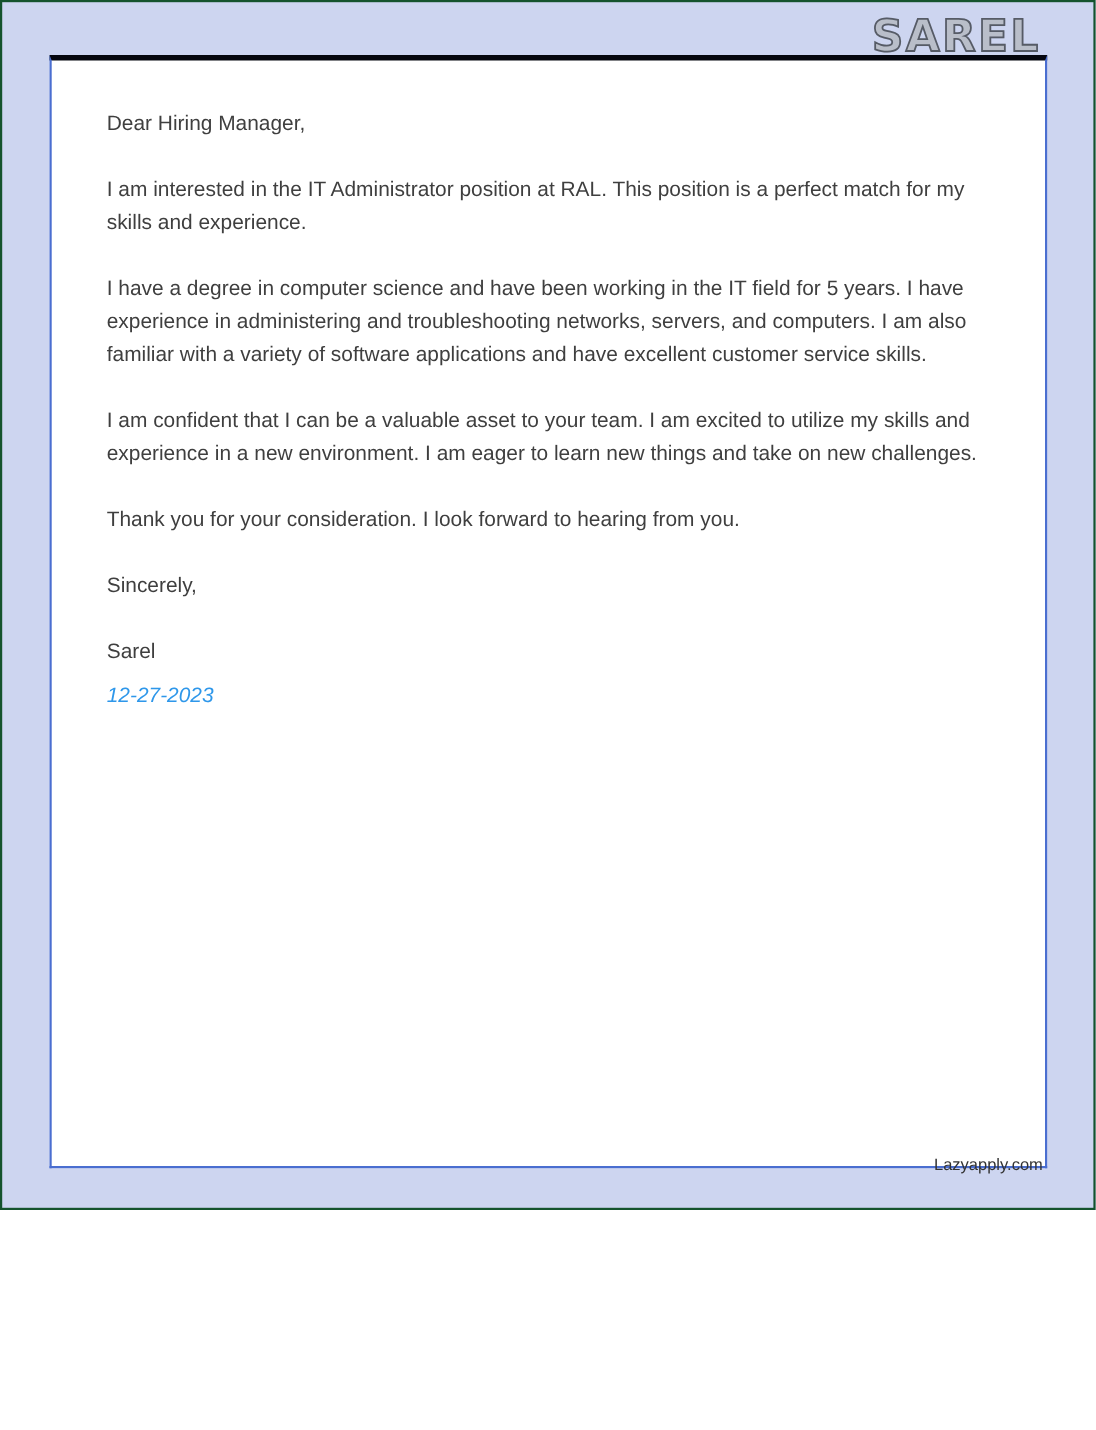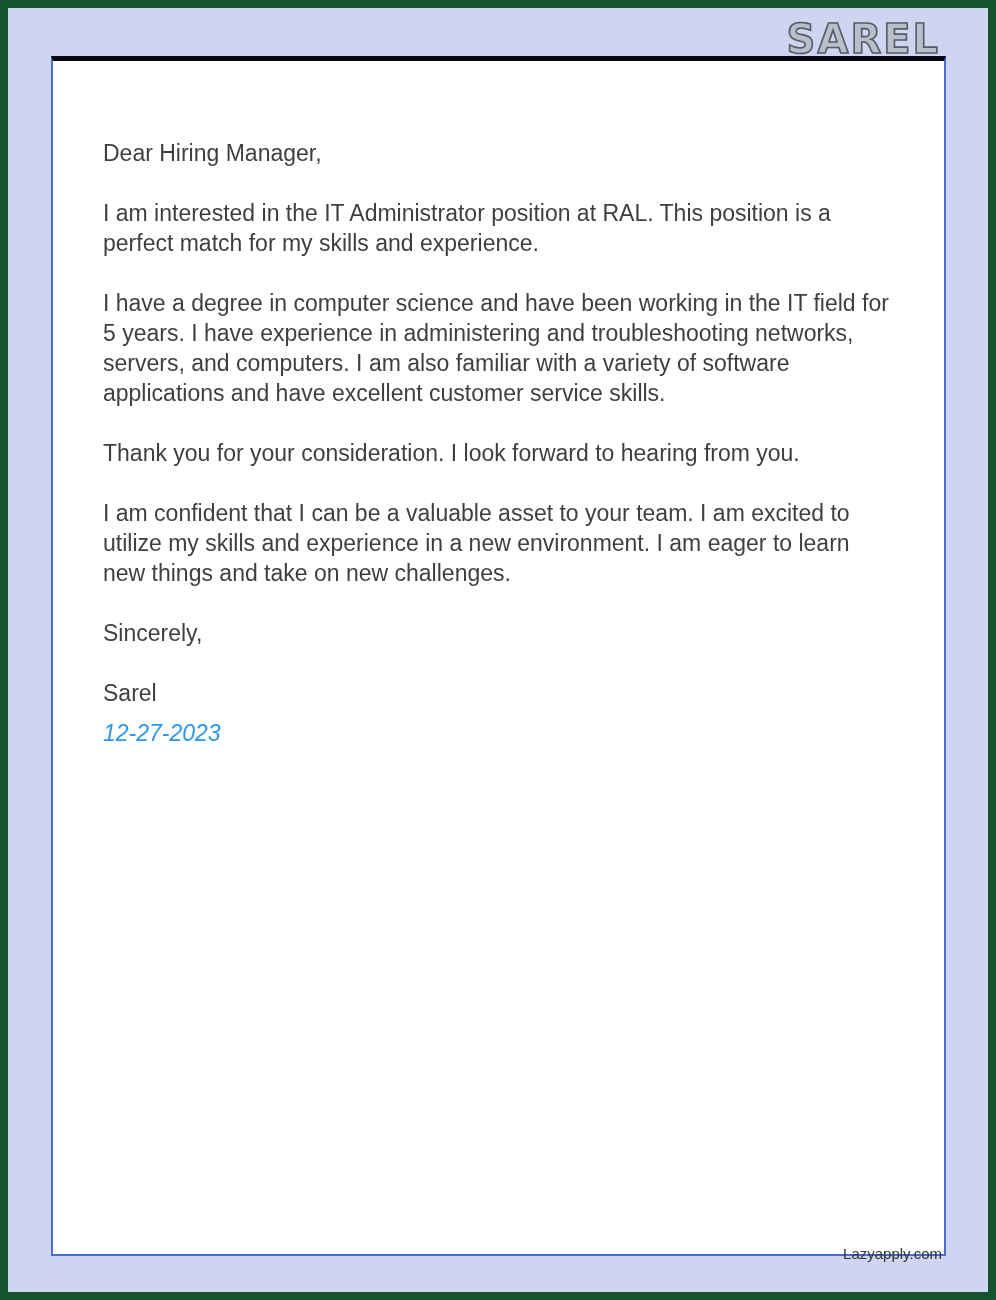--- a/index.html
+++ b/index.html
@@ -15,22 +15,22 @@
   html, body { margin: 0; padding: 0; }
   body {
     width: 996px;
     height: 1300px;
     font-family: "Liberation Sans", sans-serif;
     background: #ffffff;
   }
   .frame {
     position: relative;
     width: 996px;
-    height: 1300px;
-    border: 8px solid #14532d;
+    height: 1100px;
+    border: 2px solid #14532d;
     background: var(--background);
     overflow: hidden;
   }
   .logo {
     position: absolute;
     top: 8px;
     right: 48px;
     font-family: "DejaVu Sans", sans-serif;
     font-size: 40px;
     font-weight: bold;
@@ -43,25 +43,24 @@
     position: absolute;
     left: 43px;
     right: 42px;
     top: 48px;
     bottom: 36px;
     background: #ffffff;
     border: 2px solid var(--sheet-border);
     border-top: 5px solid var(--line);
   }
   .letter {
-    padding: 31px 50px 0 50px;
-    font-size: 23px;
+    padding: 43px 50px 0 50px;
+    font-size: 19px;
     line-height: 30px;
     color: var(--text);
-    margin-top: 46px;
   }
   .letter p { margin: 0 0 30px 0; }
   .letter p.signature { margin-bottom: 10px; }
   .letter p.date {
     color: var(--accent-date);
     margin-bottom: 0;
     font-style: italic;
   }
   .watermark {
     position: absolute;
@@ -78,22 +77,22 @@
 
 <div class="frame">
 
   <div class="logo">SAREL</div>
 
   <div class="sheet">
     <div class="letter">
       <p>Dear Hiring Manager,</p>
       <p>I am interested in the IT Administrator position at RAL. This position is a perfect match for my skills and experience.</p>
       <p>I have a degree in computer science and have been working in the IT field for 5 years. I have experience in administering and troubleshooting networks, servers, and computers. I am also familiar with a variety of software applications and have excellent customer service skills.</p>
+      <p>I am confident that I can be a valuable asset to your team. I am excited to utilize my skills and experience in a new environment. I am eager to learn new things and take on new challenges.</p>
       <p>Thank you for your consideration. I look forward to hearing from you.</p>
-      <p>I am confident that I can be a valuable asset to your team. I am excited to utilize my skills and experience in a new environment. I am eager to learn new things and take on new challenges.</p>
       <p>Sincerely,</p>
       <p class="signature">Sarel</p>
       <p class="date">12-27-2023</p>
     </div>
   </div>
 
   <div class="watermark">Lazyapply.com</div>
 
 </div>
 

